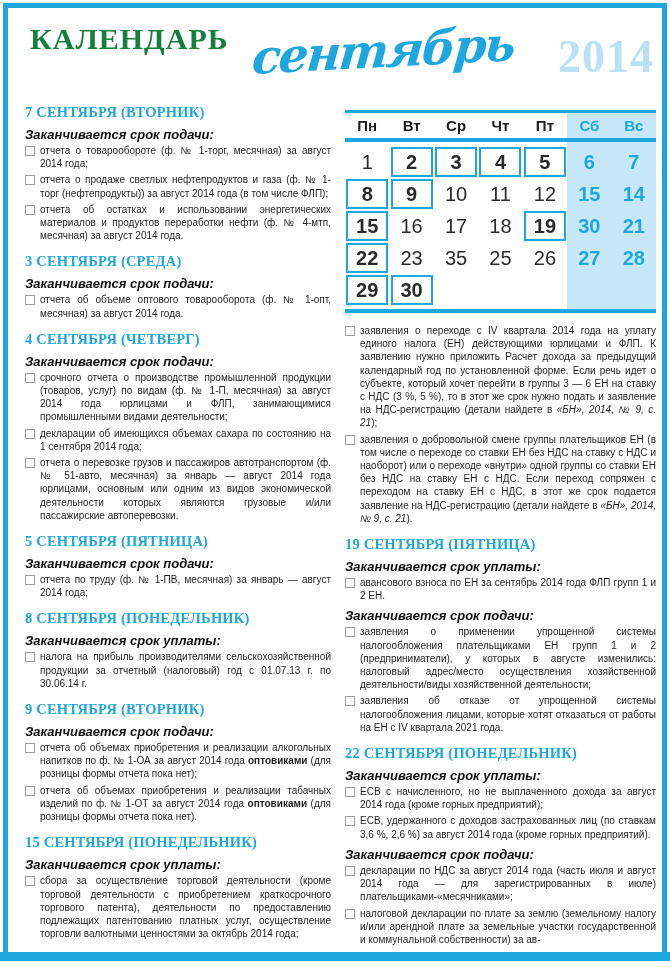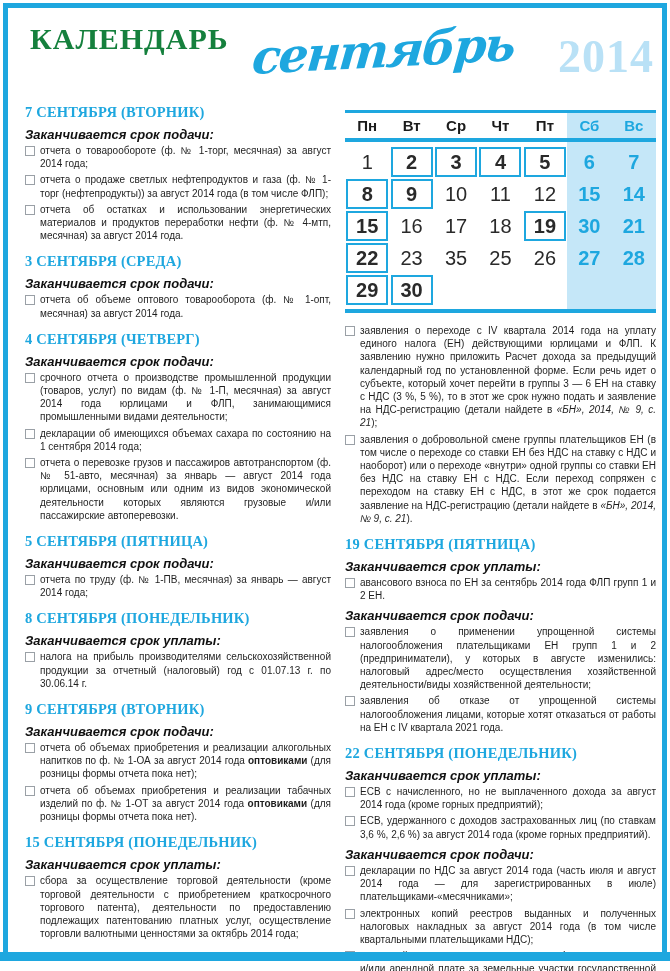--- a/index.html
+++ b/index.html
@@ -217,18 +217,17 @@
       <div class="item"><span class="cbx"></span><span><span>авансового взноса по ЕН за сентябрь 2014 года ФЛП групп 1 и 2 ЕН.</span></span></div>
       <div class="sub-heading">Заканчивается срок подачи:</div>
       <div class="item"><span class="cbx"></span><span><span>заявления о применении упрощенной системы налогообложения плательщиками ЕН групп 1 и 2 (предприниматели), у которых в августе изменились: налоговый адрес/место осуществления хозяйственной деятельности/виды хозяйственной деятельности;</span></span></div>
       <div class="item"><span class="cbx"></span><span><span>заявления об отказе от упрощенной системы налогообложения лицами, которые хотят отказаться от работы на ЕН с IV квартала 2021 года.</span></span></div>
       <div class="sec-heading">22 СЕНТЯБРЯ (ПОНЕДЕЛЬНИК)</div>
       <div class="sub-heading">Заканчивается срок уплаты:</div>
       <div class="item"><span class="cbx"></span><span><span>ЕСВ с начисленного, но не выплаченного дохода за август 2014 года (кроме горных предприятий);</span></span></div>
       <div class="item"><span class="cbx"></span><span><span>ЕСВ, удержанного с доходов застрахованных лиц (по ставкам 3,6 %, 2,6 %) за август 2014 года (кроме горных предприятий).</span></span></div>
       <div class="sub-heading">Заканчивается срок подачи:</div>
       <div class="item"><span class="cbx"></span><span><span>декларации по НДС за август 2014 года (часть июля и август 2014 года — для зарегистрированных в июле) плательщиками-«месячниками»;</span></span></div>
-      <div class="item"><span class="cbx"></span><span><span>электронных копий реестров выданных и полученных налоговых накладных за август 2014 года (в том числе квартальными плательщиками НДС);</span></span></div>
       <div class="item"><span class="cbx"></span><span><span>налоговой декларации по плате за землю (земельному налогу и/или арендной плате за земельные участки государственной и коммунальной собственности) за ав-</span></span></div>
     </div>
 
   <div class="footer-bar"></div>
 </div>
 
 </body></html>

